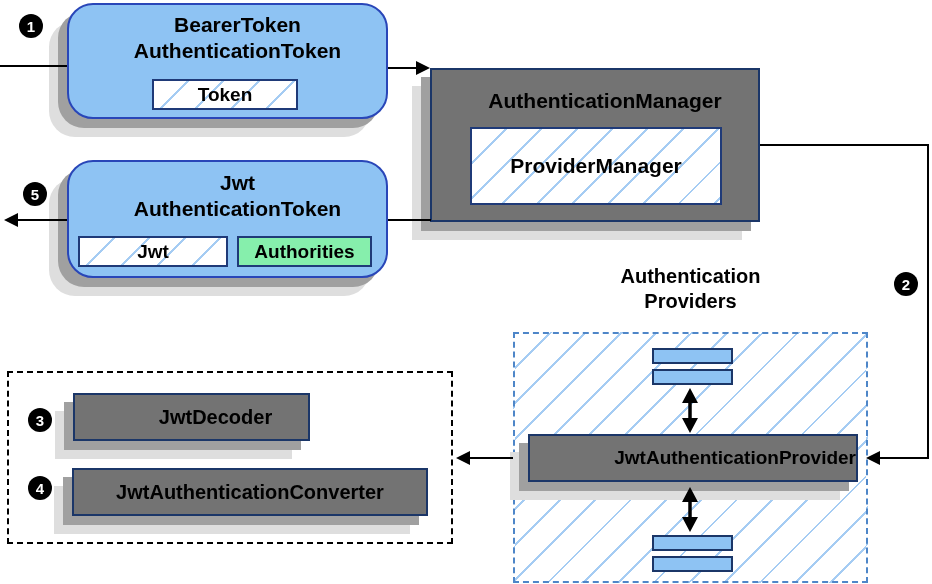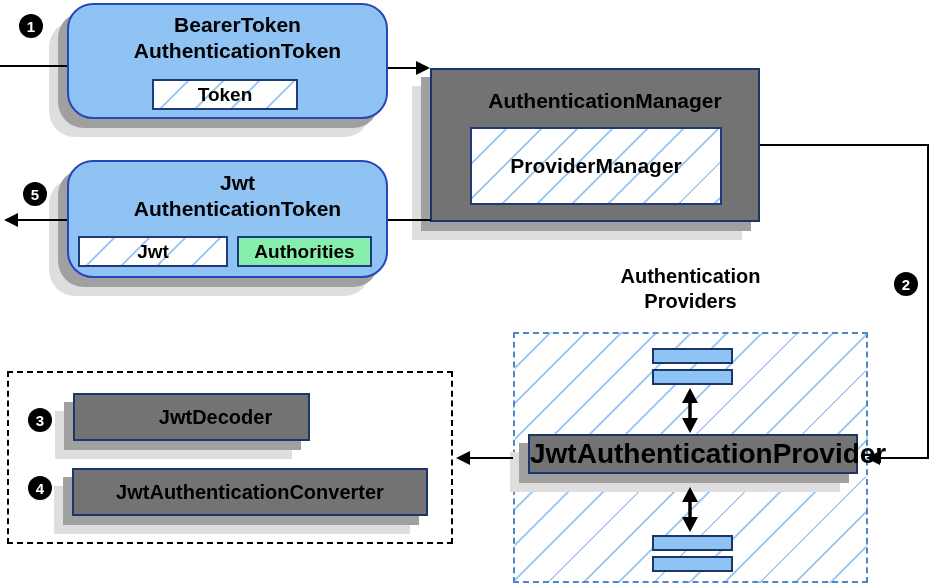--- a/index.html
+++ b/index.html
@@ -99,21 +99,21 @@
   <div class="group-label" style="left:513px;top:264px;width:355px;">
     <span class="tl">Authentication</span>
     <span class="tl">Providers</span>
   </div>
 
   <div class="dashed-blue hatch" style="left:513px;top:332px;width:355px;height:251px;"></div>
 
   <div class="bar" style="left:652px;top:348px;width:81px;height:16px;"></div>
   <div class="bar" style="left:652px;top:369px;width:81px;height:16px;"></div>
 
-  <div class="abs node-rect" style="left:528px;top:434px;width:330px;height:40px;display:flex;align-items:center;justify-content:flex-start;font-weight:bold;font-size:28px;">
+  <div class="abs node-rect" style="left:528px;top:434px;width:330px;height:48px;display:flex;align-items:center;justify-content:flex-end;font-weight:bold;font-size:19px;">
     <span>JwtAuthenticationProvider</span>
   </div>
 
   <div class="bar" style="left:652px;top:535px;width:81px;height:16px;"></div>
   <div class="bar" style="left:652px;top:556px;width:81px;height:16px;"></div>
 
   <svg id="connector-layer" width="932" height="584" viewBox="0 0 932 584">
 
     <line x1="0" y1="66" x2="67" y2="66" stroke="#000" stroke-width="2"></line>
 

